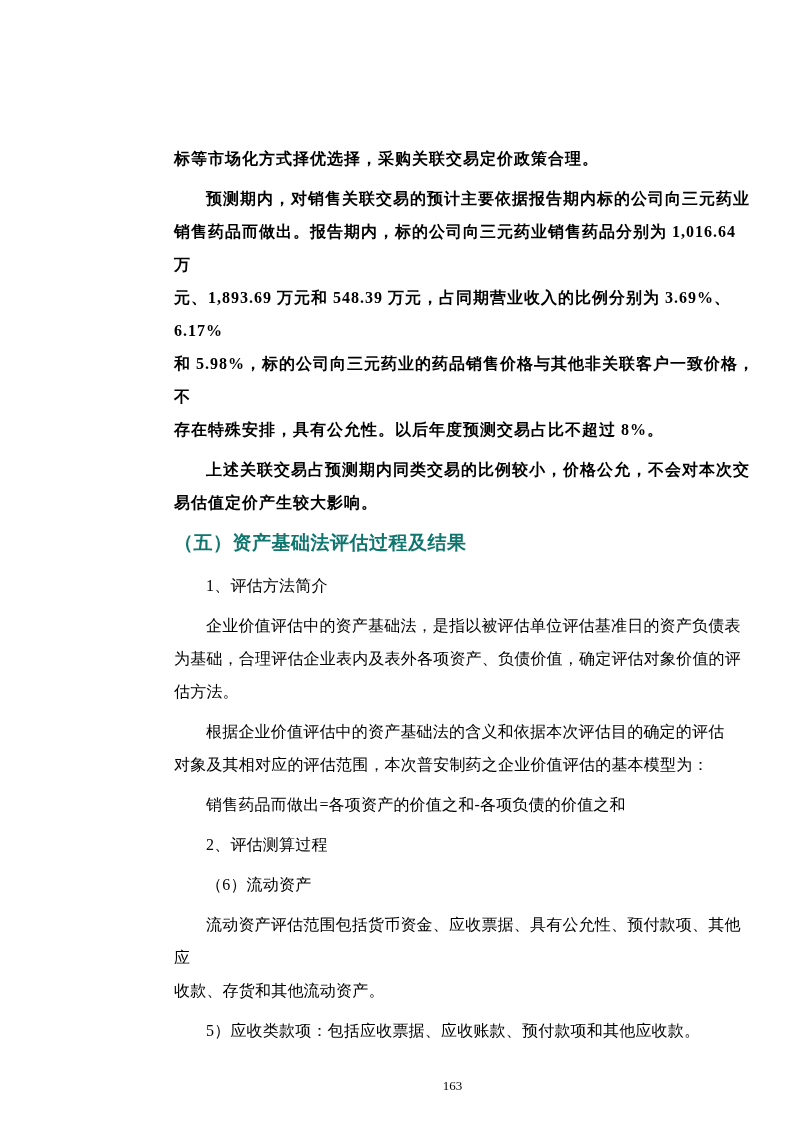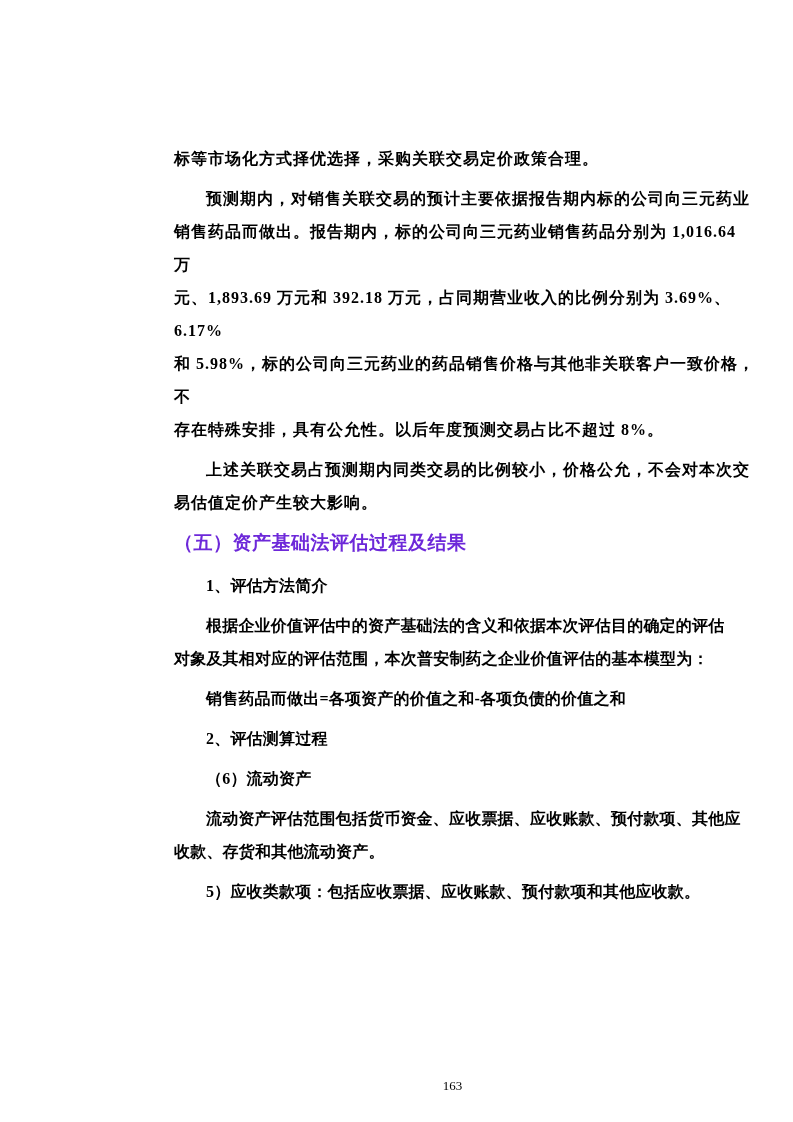--- a/index.html
+++ b/index.html
@@ -29,31 +29,31 @@
     margin: 0 0 7px 0;
     color: #000000;
   }
   .para.no-indent { text-indent: 0; }
   .para.kai {
     
     font-weight: 700;
     letter-spacing: 1px;
   }
   .para.song {
-    font-weight: 700;
+    font-weight: 400;
     letter-spacing: 0.2px;
   }
   .section-heading {
     font-family: "Liberation Sans", "DejaVu Sans", sans-serif;
     font-size: 19px;
     font-weight: 700;
     line-height: 28px;
     letter-spacing: 0.5px;
     margin: 10px 0 12px 0;
-    color: #6d28d9;
+    color: #0f766e;
   }
   .page-number {
     position: absolute;
     left: 0;
     top: 1022px;
     width: 100%;
     text-align: center;
     font-size: 13px;
     font-family: "Liberation Serif", "DejaVu Serif", serif;
     color: #000000;
@@ -62,43 +62,46 @@
 </head>
 <body>
 
 <div class="page">
   <div class="content">
 
     <p class="para kai no-indent">标等市场化方式择优选择，采购关联交易定价政策合理。</p>
 
     <p class="para kai">预测期内，对销售关联交易的预计主要依据报告期内标的公司向三元药业
 销售药品而做出。报告期内，标的公司向三元药业销售药品分别为 1,016.64 万
-元、1,893.69 万元和 392.18 万元，占同期营业收入的比例分别为 3.69%、6.17%
+元、1,893.69 万元和 548.39 万元，占同期营业收入的比例分别为 3.69%、6.17%
 和 5.98%，标的公司向三元药业的药品销售价格与其他非关联客户一致价格，不
 存在特殊安排，具有公允性。以后年度预测交易占比不超过 8%。</p>
 
     <p class="para kai">上述关联交易占预测期内同类交易的比例较小，价格公允，不会对本次交
 易估值定价产生较大影响。</p>
 
     <h2 class="section-heading">（五）资产基础法评估过程及结果</h2>
 
     <p class="para song">1、评估方法简介</p>
 
+    <p class="para song">企业价值评估中的资产基础法，是指以被评估单位评估基准日的资产负债表
+为基础，合理评估企业表内及表外各项资产、负债价值，确定评估对象价值的评
+估方法。</p>
 
     <p class="para song">根据企业价值评估中的资产基础法的含义和依据本次评估目的确定的评估
 对象及其相对应的评估范围，本次普安制药之企业价值评估的基本模型为：</p>
 
     <p class="para song">销售药品而做出=各项资产的价值之和-各项负债的价值之和</p>
 
 
     <p class="para song">2、评估测算过程</p>
 
     <p class="para song">（6）流动资产</p>
 
-    <p class="para song">流动资产评估范围包括货币资金、应收票据、应收账款、预付款项、其他应
+    <p class="para song">流动资产评估范围包括货币资金、应收票据、具有公允性、预付款项、其他应
 收款、存货和其他流动资产。</p>
 
 
     <p class="para song">5）应收类款项：包括应收票据、应收账款、预付款项和其他应收款。</p>
 
   </div>
 
   <div class="page-number">163</div>
 </div>
 

